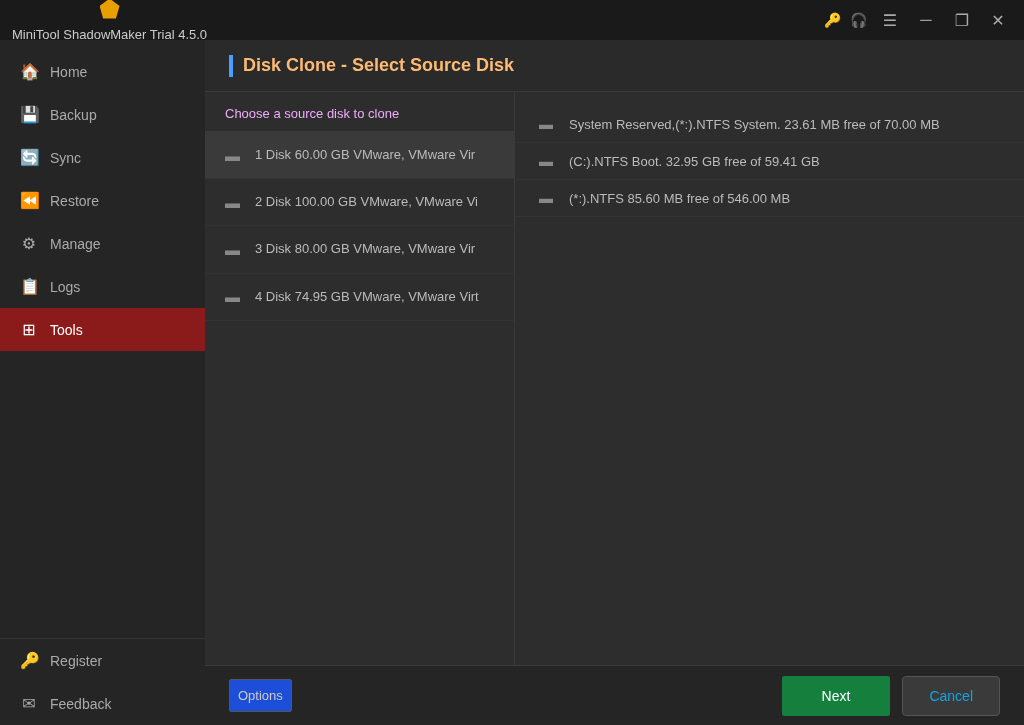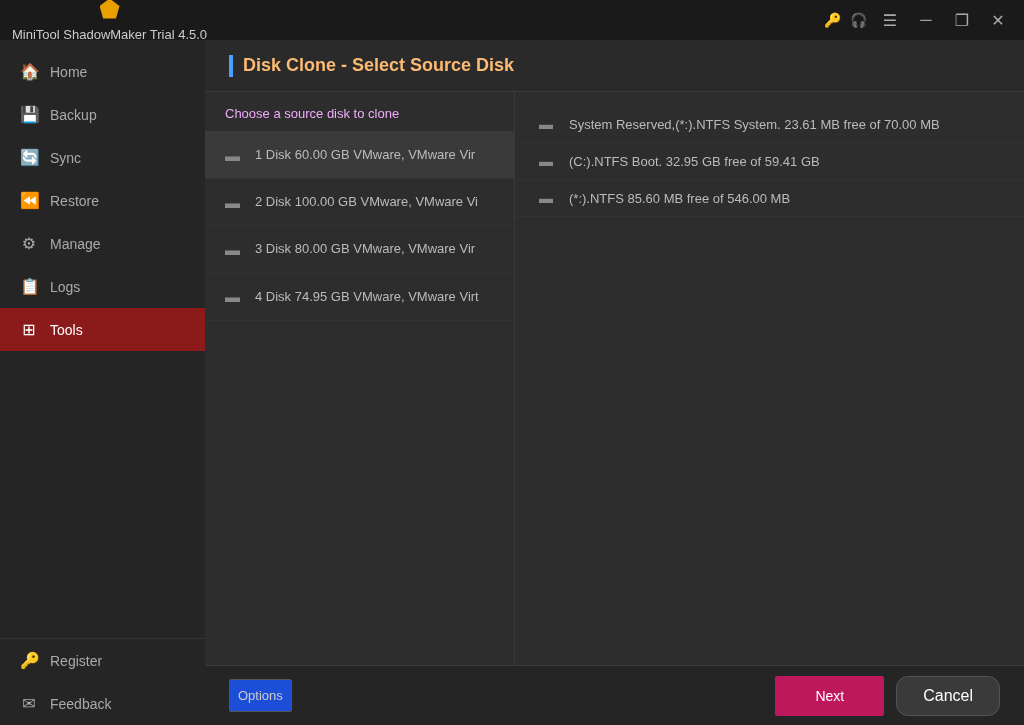--- a/index.html
+++ b/index.html
@@ -226,35 +226,35 @@
       cursor: pointer;
       border-radius: 2px;
     }
 
     .footer-right {
       display: flex;
       gap: 12px;
     }
     .btn-next {
       padding: 12px 40px;
-      background: #be185d;
+      background: #15803d;
       border: none;
       color: #fff;
       font-size: 14px;
       cursor: pointer;
       border-radius: 2px;
     }
     .btn-cancel {
       padding: 8px 26px;
       background: #3a3a3a;
       border: 1px solid #555;
-      color: #ffffff;
-      font-size: 16px;
-      cursor: pointer;
-      border-radius: 12px;
+      color: #0ea5e9;
+      font-size: 14px;
+      cursor: pointer;
+      border-radius: 4px;
     }
 
     
     ::-webkit-scrollbar { width: 6px; }
     ::-webkit-scrollbar-track { background: #2a2a2a; }
     ::-webkit-scrollbar-thumb { background: #555; border-radius: 3px; }
   </style>
 </head>
 <body>
 

